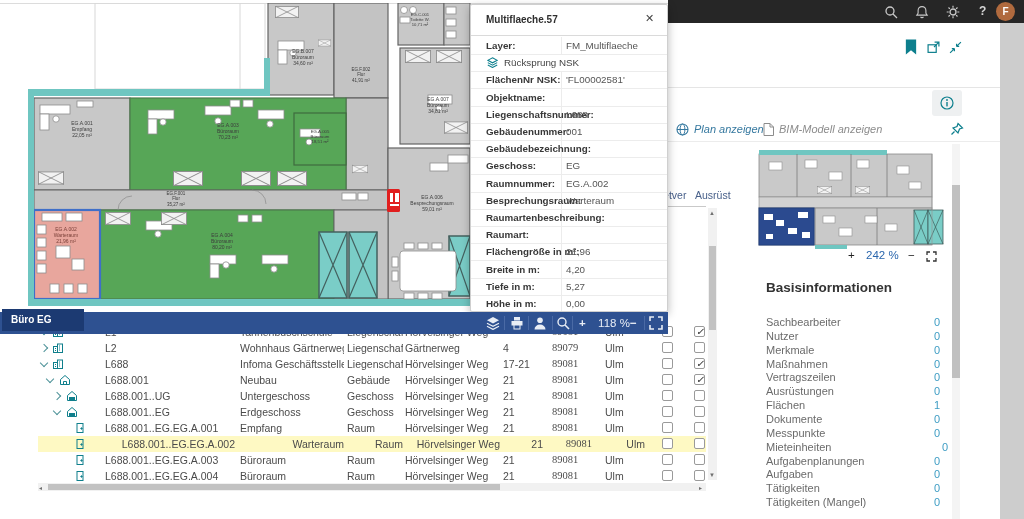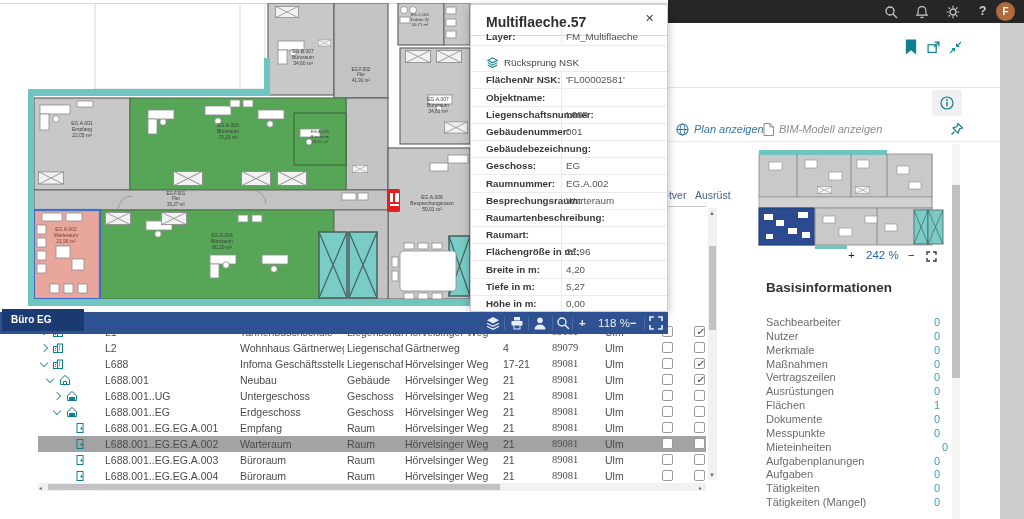--- a/index.html
+++ b/index.html
@@ -27,21 +27,21 @@
   .i-label{position:absolute;left:0;color:#6b6b6b;white-space:nowrap;}
   .i-value{position:absolute;right:0;color:#3f9dc4;}
   .rp-scroll{position:absolute;left:952px;top:144px;width:8px;height:375px;background:#f4f4f4;z-index:2;}
   .rp-thumb{position:absolute;left:0;top:41px;width:8px;height:193px;background:#c0c0c0;}
   .gray-strip{position:absolute;left:1000px;top:23px;width:24px;height:496px;background:#cdcdcd;z-index:2;}
   
   .thead{position:absolute;left:38px;top:186px;width:668px;height:20px;border-bottom:1px solid #c9c9c9;}
   .th{position:absolute;top:3px;font-size:10.5px;color:#48608a;white-space:nowrap;}
   .trow{position:absolute;left:38px;width:668px;height:16px;border-bottom:1px solid #ececec;
         font-size:10.5px;color:#4b4b4b;line-height:16px;background:#fff;}
-  .trow.sel{background:#a3a3a3;}
+  .trow.sel{background:#fef9c3;text-align:right;}
   .trow span{position:absolute;white-space:nowrap;overflow:hidden;}
   .c-num{left:67px;width:130px;}
   .c-bez{left:202px;width:104px;}
   .c-typ{left:309px;width:56px;}
   .c-str{left:367px;width:95px;}
   .c-hnr{left:465px;width:40px;}
   .c-plz{left:514px;width:40px;font-family:Liberation Serif, serif;}
   .c-ort{left:567px;width:40px;}
   .chev{position:absolute;top:5px;width:5px;height:5px;border-right:1.5px solid #4d9298;border-bottom:1.5px solid #4d9298;}
   .chev.right{transform:rotate(-45deg);}
@@ -60,21 +60,21 @@
   .planwin::before{content:"";position:absolute;left:0;top:3px;width:668px;height:1px;background:#dcdcdc;}
   .plan-toolbar{position:absolute;left:0;top:312px;width:668px;height:22px;background:#2e5191;z-index:30;}
   .ptab{position:absolute;left:2px;top:309px;width:82px;height:22px;background:#1c3a72;color:#fff;
         font-size:10px;font-weight:bold;line-height:22px;padding-left:9px;box-sizing:border-box;z-index:31;}
   .pt-ic{position:absolute;top:4px;width:14px;height:14px;}
   .pt-sep{position:absolute;top:4px;width:1px;height:14px;background:#4a6aa5;}
   .pt-txt{position:absolute;top:4px;color:#e8edf5;font-size:11.5px;line-height:14px;}
   
   .ppanel{position:absolute;left:470px;top:4px;width:198px;height:308px;background:#fff;border:1px solid #cfcfcf;
           border-radius:2px;box-shadow:0 3px 10px rgba(0,0,0,.28);z-index:20;overflow:hidden;box-sizing:border-box;}
-  .pp-title{position:absolute;left:15px;top:9px;font-size:14px;font-weight:bold;color:#2f2f2f;}
+  .pp-title{position:absolute;left:15px;top:9px;font-size:10px;font-weight:bold;color:#2f2f2f;}
   .pp-close{position:absolute;left:174px;top:7px;font-size:11px;color:#444;cursor:pointer;}
   .pp-hline{position:absolute;left:0;top:30px;width:198px;height:1px;background:#dadada;}
   .prow{position:absolute;left:0;width:198px;height:17px;border-bottom:1px solid #ececec;font-size:9.8px;line-height:17px;}
   .prow .vline{position:absolute;left:90px;top:0;width:1px;height:17px;background:#ececec;}
   .p-label{position:absolute;left:15px;font-weight:bold;color:#383838;white-space:nowrap;}
   .p-value{position:absolute;left:95px;color:#555;white-space:nowrap;}
   .pa-label{position:absolute;left:33px;color:#444;white-space:nowrap;}
   .pa-ic{position:absolute;left:16px;top:3px;width:11px;height:11px;}
 </style>
 </head>
@@ -620,21 +620,21 @@
     <svg class="pt-ic" style="left:649px" viewBox="0 0 14 14">
       <path d="M1,5 V1 H5 M9,1 H13 V5 M13,9 V13 H9 M5,13 H1 V9" fill="none" stroke="#e8edf5" stroke-width="1.6"></path>
     </svg>
   </div>
 
   <div class="ppanel">
     <div class="pp-title">Multiflaeche.57</div>
     <div class="pp-close">✕</div>
     <div class="pp-hline"></div>
     <div>
-        <div class="prow" style="top: 23px;">
+        <div class="prow" style="top: 32px;">
     <div class="vline"></div>
     <span class="p-label">Layer:</span>
     <span class="p-value">FM_Multiflaeche</span>
   </div>
         <div class="prow" style="top: 49.2px;">
     <svg class="pa-ic" viewBox="0 0 14 14">
       <path d="M7,1 L13,4.2 7,7.4 1,4.2 Z" fill="none" stroke="#0d7f8d" stroke-width="1.3"></path>
       <path d="M1,7.2 L7,10.4 13,7.2 M1,10.2 L7,13.4 13,10.2" fill="none" stroke="#0d7f8d" stroke-width="1.3"></path>
     </svg>
     <span class="pa-label">Rücksprung NSK</span>

